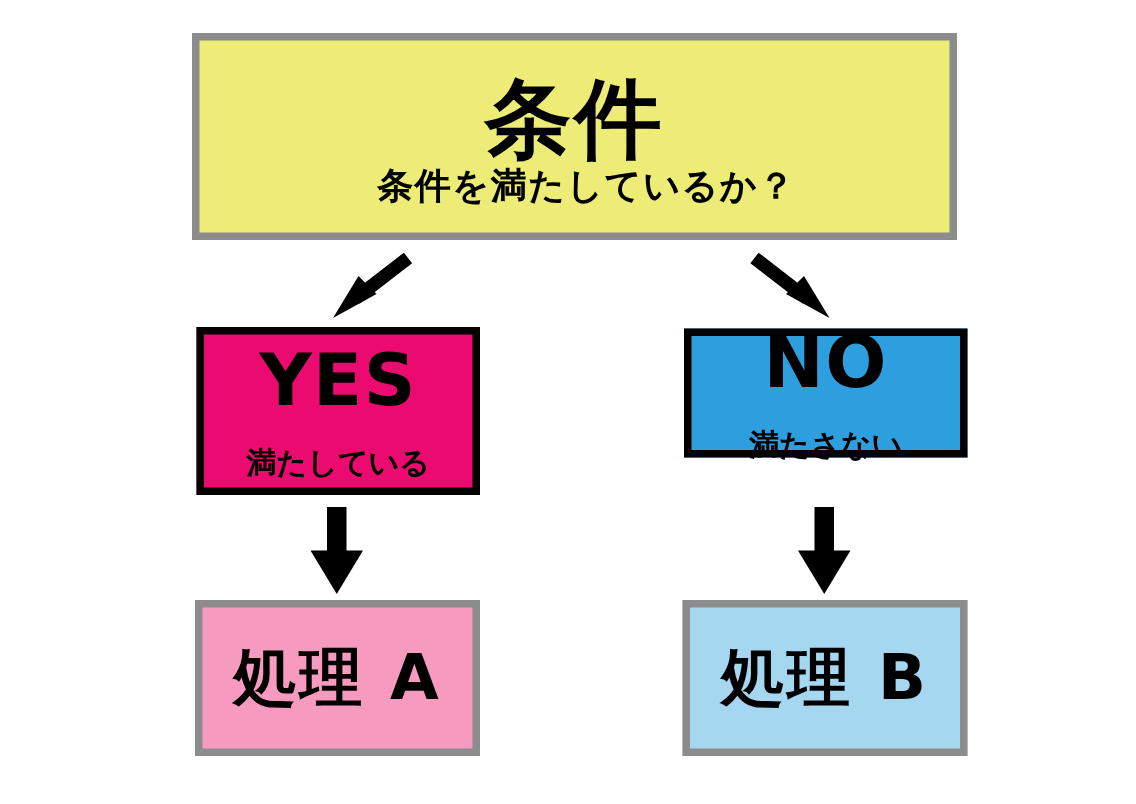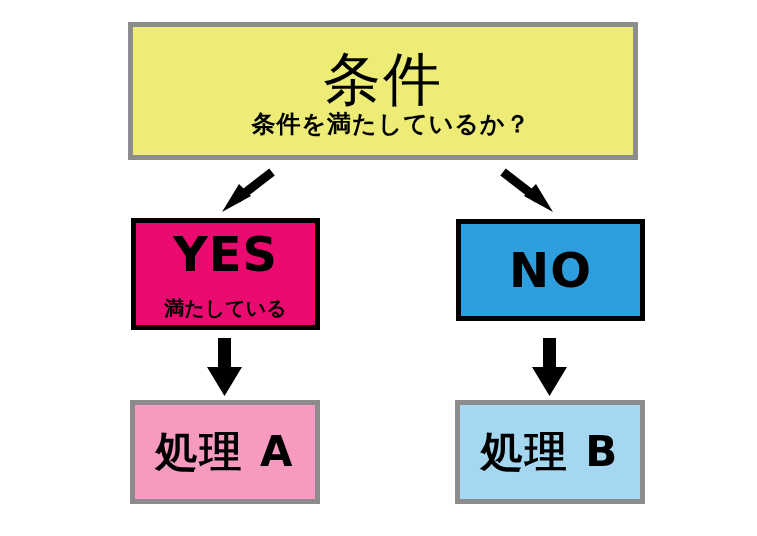--- a/index.html
+++ b/index.html
@@ -40,21 +40,21 @@
     left: 128px;
     top: 22px;
     width: 510px;
     height: 138px;
     background: #ecec77;
     border: 5px solid #8c8c8c;
     padding-top: 4px;
   }
   #node-condition .title {
     font-size: 58px;
-    font-weight: 400;
+    font-weight: 700;
     letter-spacing: 2px;
     margin-bottom: 2px;
   }
   #node-condition .subtitle {
     font-size: 24px;
     font-weight: 700;
     letter-spacing: 1px;
     margin-left: 16px;
   }
 
@@ -65,21 +65,21 @@
     width: 189px;
     height: 112px;
     background: #ea0a70;
     border: 5px solid #000000;
     align-items: center;
   }
   #node-no {
     left: 456px;
     top: 219px;
     width: 189px;
-    height: 102px;
+    height: 86px;
     background: #2e9fde;
     border: 5px solid #000000;
   }
   .branch .title {
     font-size: 48px;
     font-weight: 700;
     letter-spacing: 1px;
     line-height: 1;
   }
   .branch .subtitle {
@@ -131,20 +131,21 @@
     <div class="subtitle">条件を満たしているか？</div>
   </div>
 
   <div class="node branch" id="node-yes">
     <div class="title">YES</div>
     <div class="subtitle">満たしている</div>
   </div>
 
   <div class="node branch" id="node-no">
     <div class="title">NO</div>
+    <div class="subtitle">満たさない</div>
   </div>
 
   <div class="node process" id="node-process-a">
     <div class="title">処理 A</div>
   </div>
 
   <div class="node process" id="node-process-b">
     <div class="title">処理 B</div>
   </div>
 

